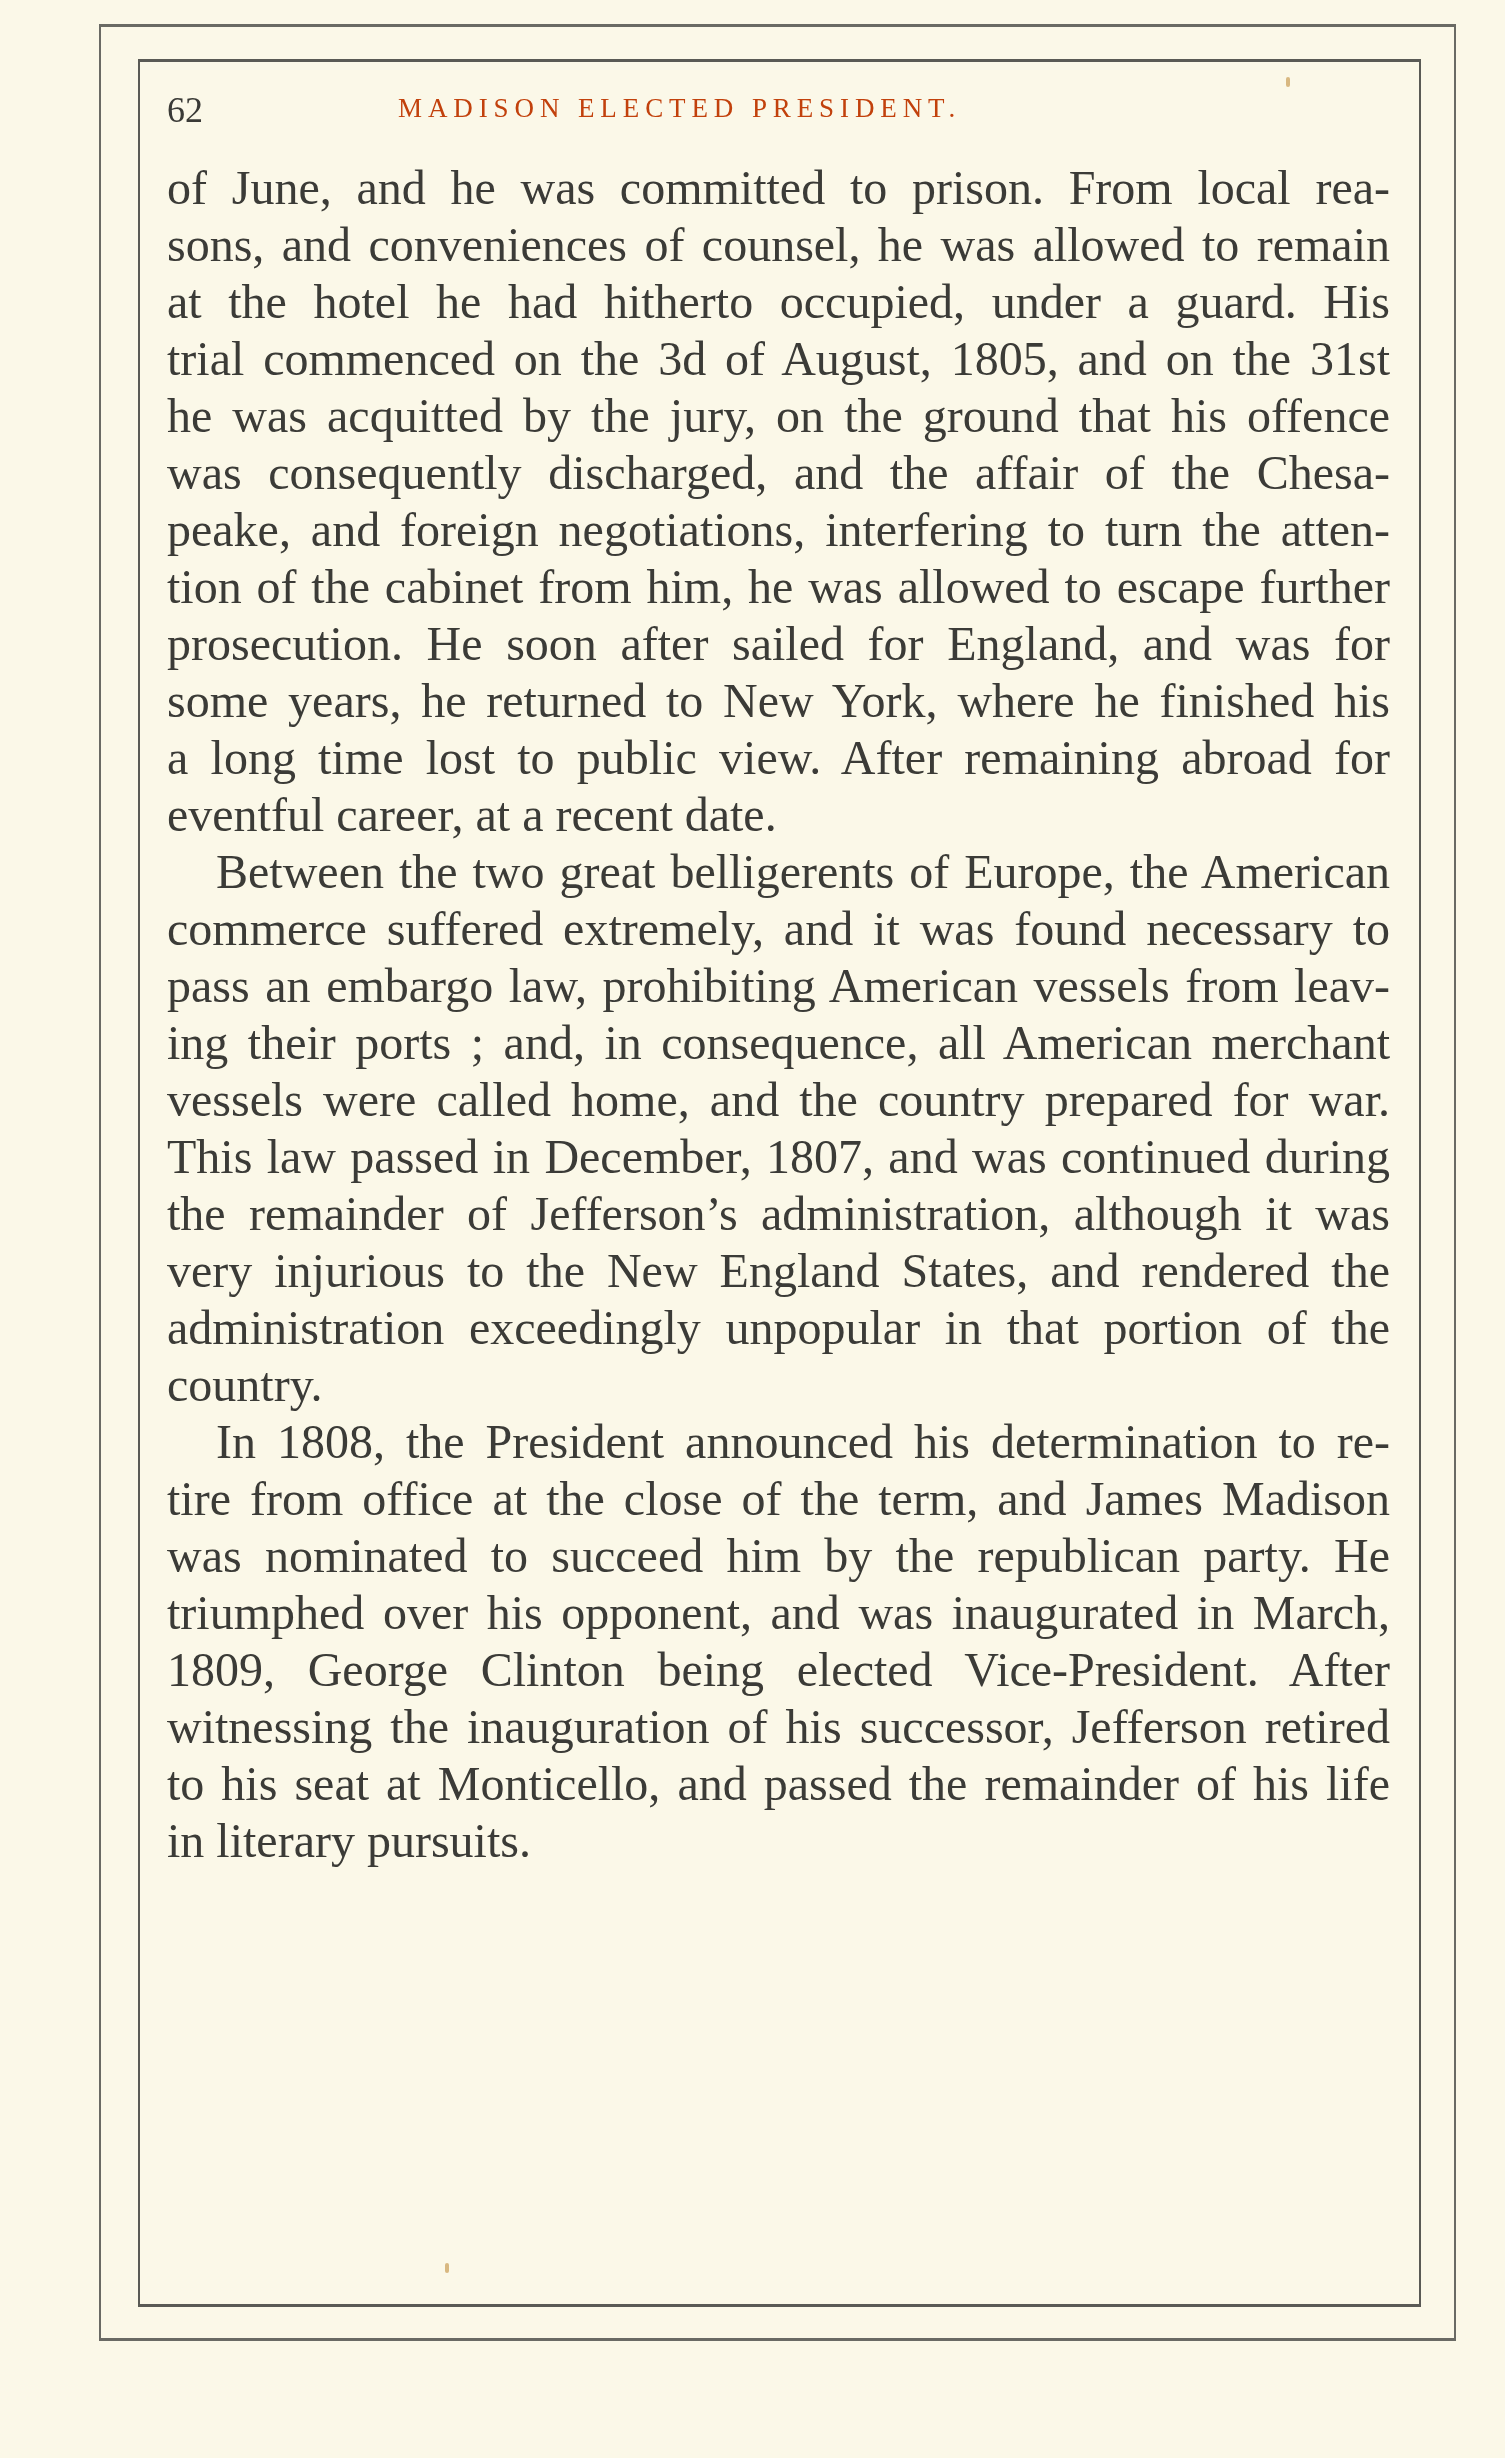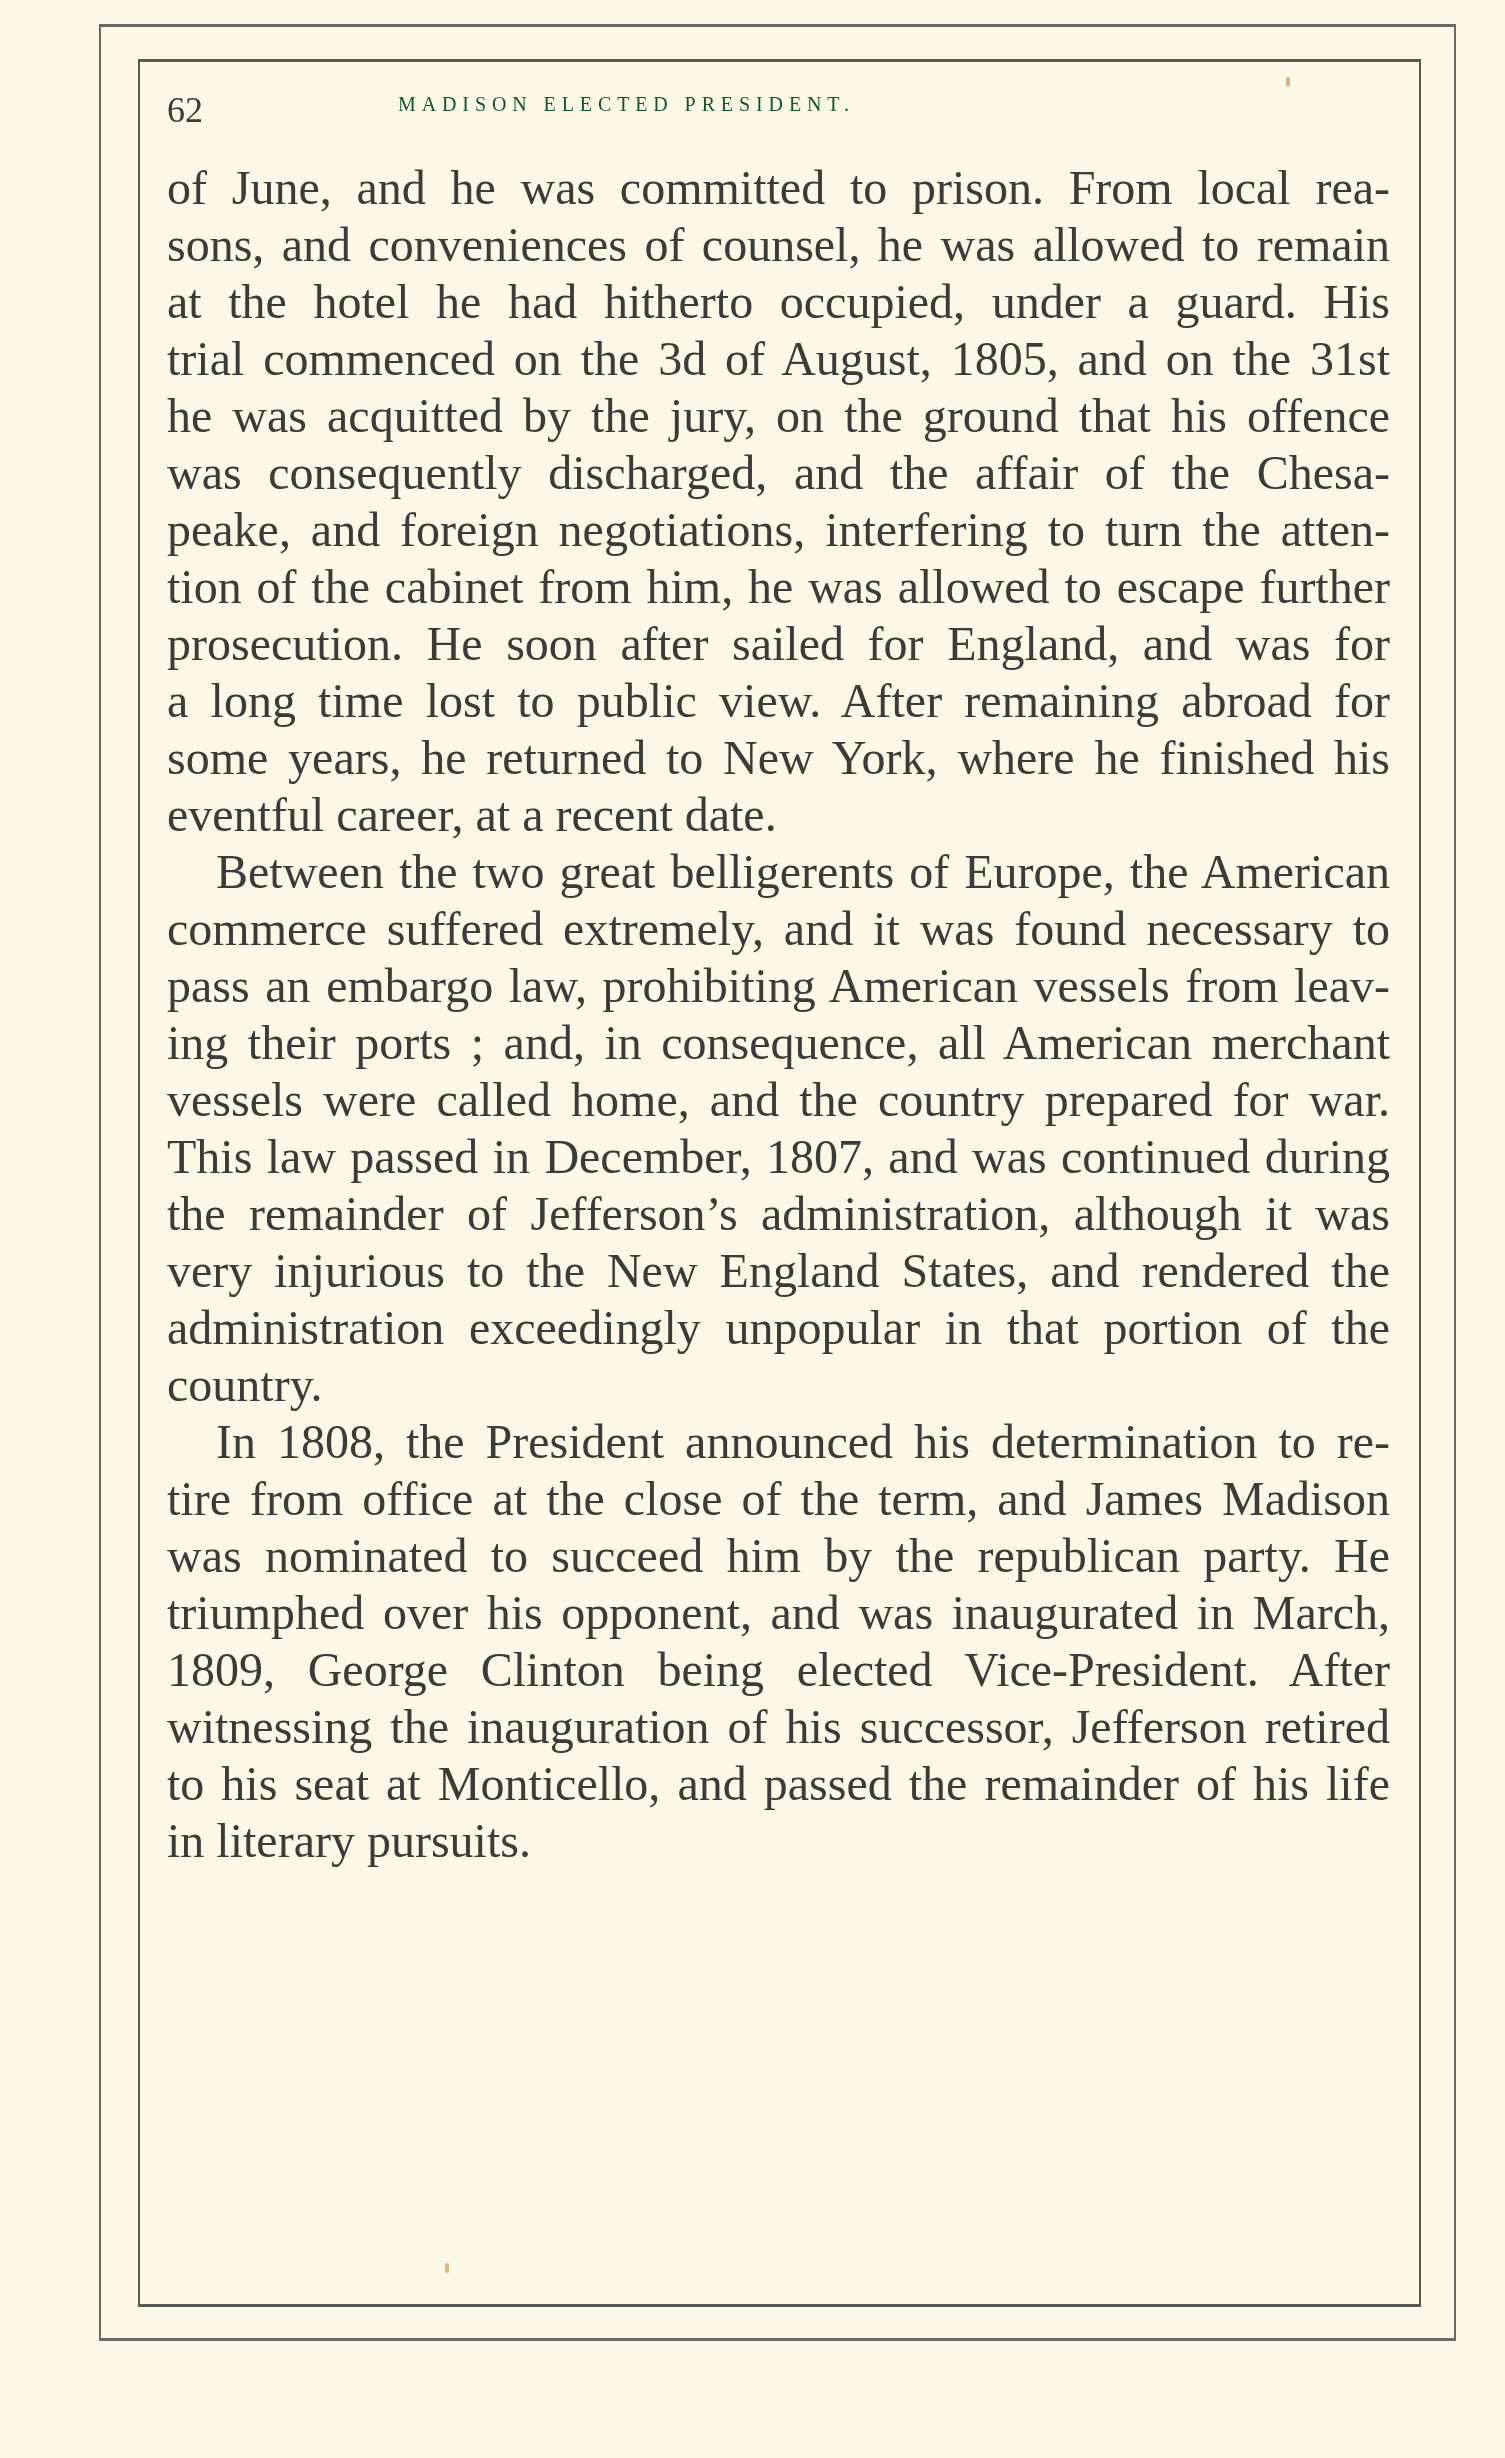--- a/index.html
+++ b/index.html
@@ -22,21 +22,21 @@
   }
   .running-head {
     position: absolute; left: 167px; top: 89px; width: 1241px; height: 49px;
   }
   .page-number {
     position: absolute; left: 0; top: 0;
     font-size: 36px; color: #3a3a36;
   }
   .header-title {
     position: absolute; left: 231px; top: 3.9px;
-    font-size: 20px; letter-spacing: 5.9px; color: #14532d;
+    font-size: 27px; letter-spacing: 5.9px; color: #c2410c;
   }
   .text-block {
     position: absolute; left: 167px; top: 159px; width: 1223px;
   }
   .line {
     height: 57px; line-height: 57px;
     font-size: 48px; white-space: nowrap;
     text-align: justify; text-align-last: justify;
     color: #3b3b37;
   }
@@ -64,22 +64,22 @@
     <div>
       <div class="line">of June, and he was committed to prison. From local rea-</div>
       <div class="line">sons, and conveniences of counsel, he was allowed to remain</div>
       <div class="line">at the hotel he had hitherto occupied, under a guard. His</div>
       <div class="line">trial commenced on the 3d of August, 1805, and on the 31st</div>
       <div class="line">he was acquitted by the jury, on the ground that his offence</div>
       <div class="line">was consequently discharged, and the affair of the Chesa-</div>
       <div class="line">peake, and foreign negotiations, interfering to turn the atten-</div>
       <div class="line">tion of the cabinet from him, he was allowed to escape further</div>
       <div class="line">prosecution. He soon after sailed for England, and was for</div>
+      <div class="line">some years, he returned to New York, where he finished his</div>
       <div class="line">a long time lost to public view. After remaining abroad for</div>
-      <div class="line">some years, he returned to New York, where he finished his</div>
       <div class="line last">eventful career, at a recent date.</div>
     </div>
     <div>
       <div class="line indent">Between the two great belligerents of Europe, the American</div>
       <div class="line">commerce suffered extremely, and it was found necessary to</div>
       <div class="line">pass an embargo law, prohibiting American vessels from leav-</div>
       <div class="line">ing their ports ; and, in consequence, all American merchant</div>
       <div class="line">vessels were called home, and the country prepared for war.</div>
       <div class="line">This law passed in December, 1807, and was continued during</div>
       <div class="line">the remainder of Jefferson’s administration, although it was</div>

